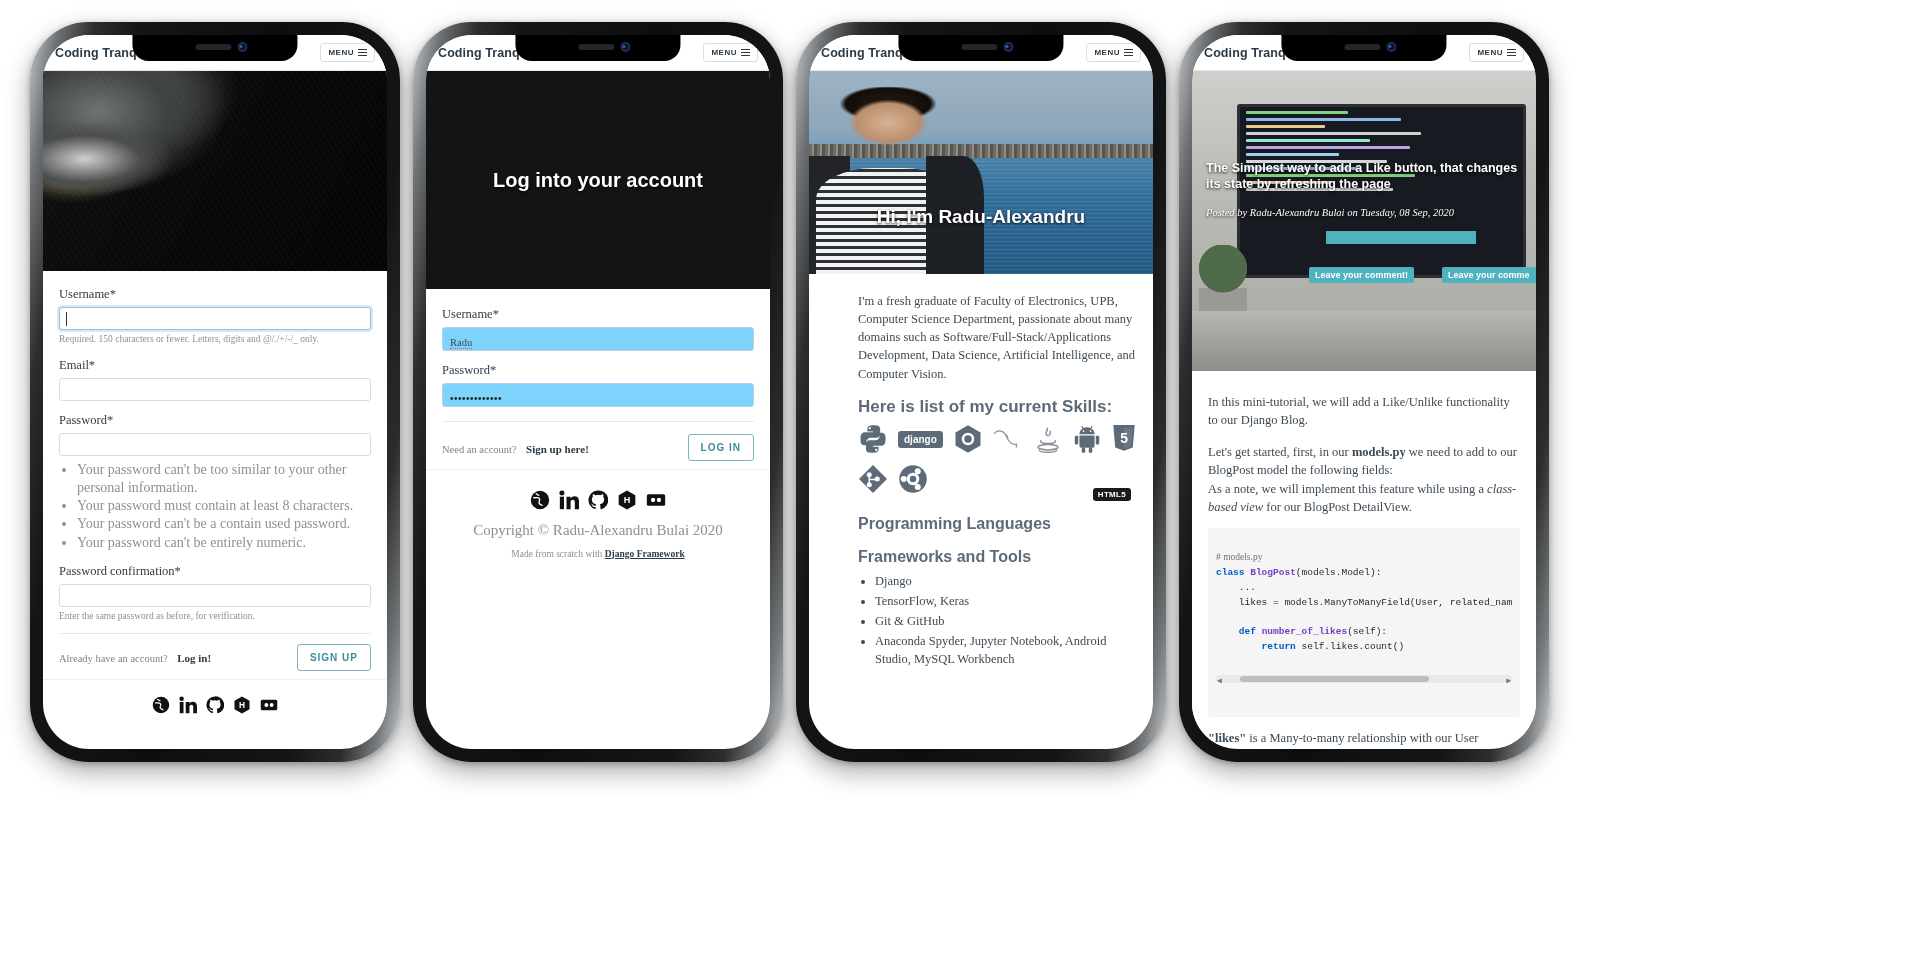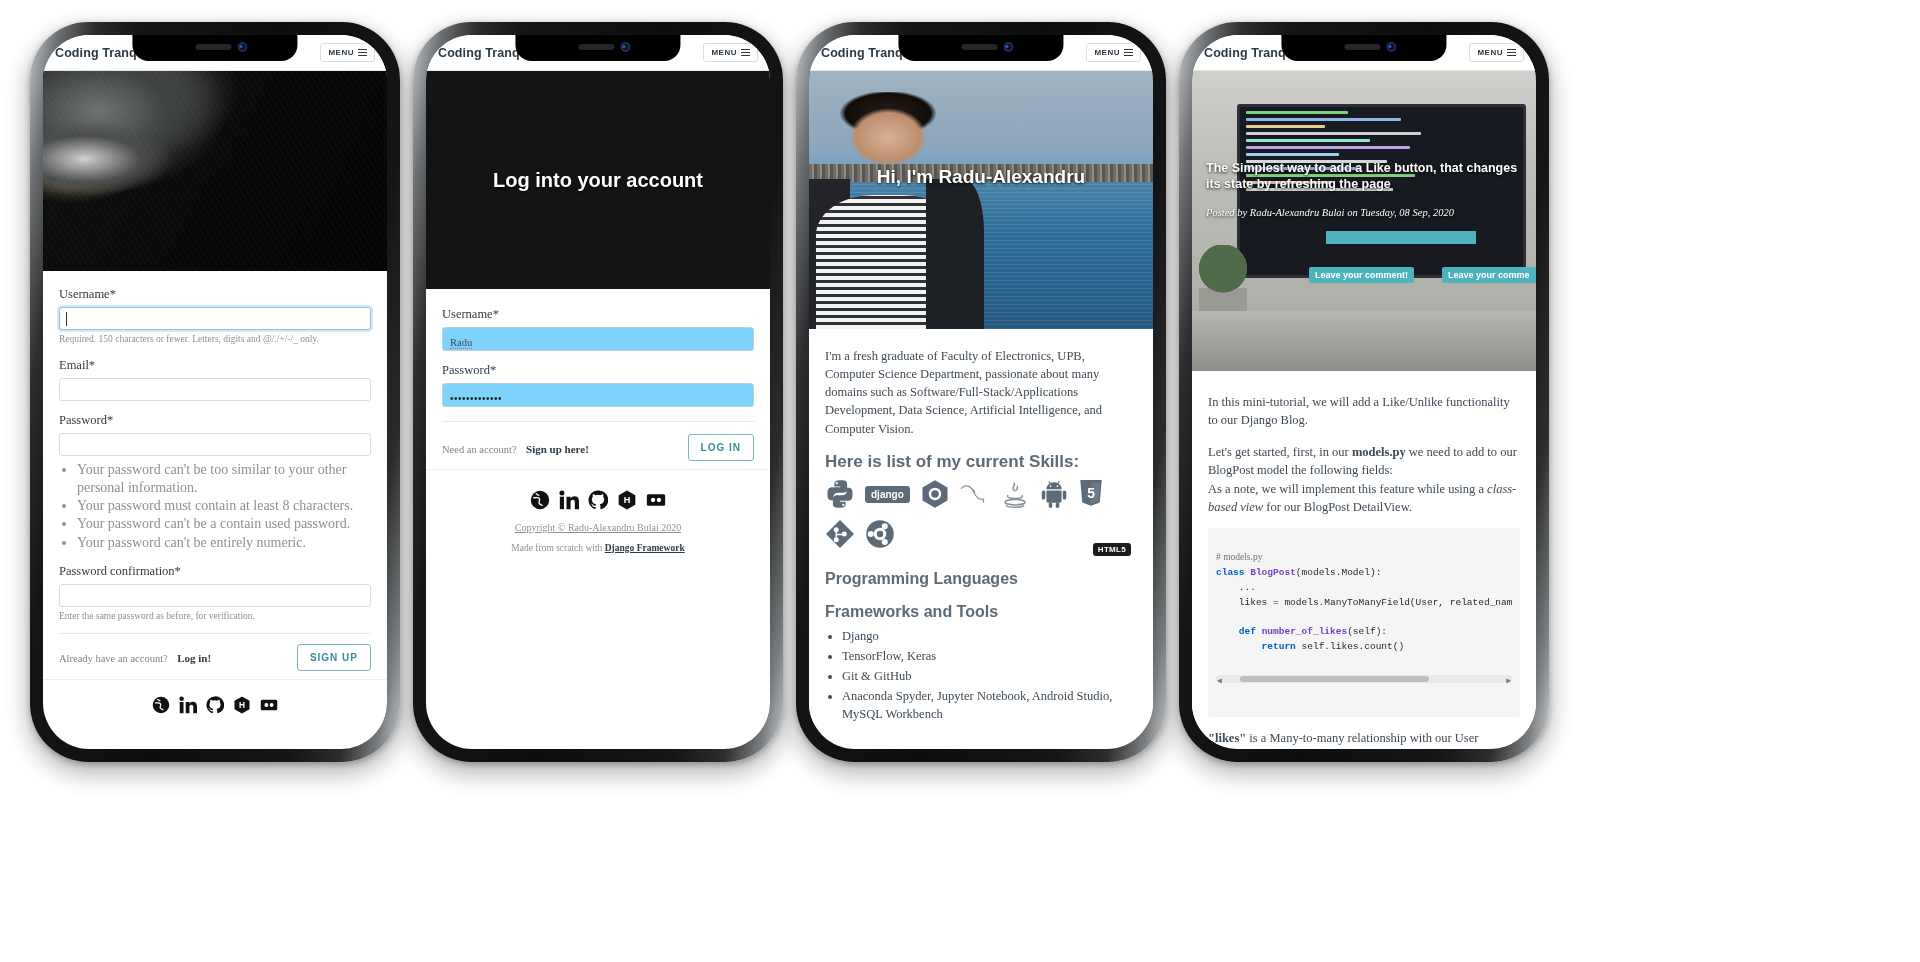--- a/index.html
+++ b/index.html
@@ -426,21 +426,21 @@
               <svg width="20" height="20" viewBox="0 0 24 24" fill="#111">
                   <path d="M12 .6 22 6.3v11.4L12 23.4 2 17.7V6.3z"></path>
                   <text x="12" y="16" font-size="11" fill="#fff" text-anchor="middle" font-family="Liberation Sans, sans-serif" font-weight="700">H</text>
                 </svg>
               <svg width="20" height="20" viewBox="0 0 24 24" fill="#111">
                   <rect x="1" y="5" width="22" height="14" rx="2"></rect>
                   <circle cx="8.5" cy="12" r="2.6" fill="#fff"></circle>
                   <circle cx="15.5" cy="12" r="2.6" fill="#fff"></circle>
                 </svg>
             </div>
-            <div class="copy" style="font-size:10px;text-decoration:underline;">Copyright © Radu-Alexandru Bulai 2020</div>
+            <div class="copy" style="font-size:15px;">Copyright © Radu-Alexandru Bulai 2020</div>
             <div class="made" style="font-size:9.5px;">
               <span>Made from scratch with</span>
               <a href="#">Django Framework</a>
             </div>
           </div>
 
         </div>
       </div>
     </div>
   </div>
@@ -460,35 +460,35 @@
             <div class="menu-btn">
               <span>MENU</span>
               <span class="burger">
                   <i></i>
                   <i></i>
                   <i></i>
                 </span>
             </div>
           </div>
 
-          <div class="hero" style="height:258px;justify-content:center;">
+          <div class="hero" style="height:203px;">
             <div class="portrait">
               <div class="rocks"></div>
               <div class="sea"></div>
               <div class="jacket-l"></div>
               <div class="shirt"></div>
               <div class="jacket-r"></div>
               <div class="man"></div>
             </div>
             <div class="hero-txt" style="padding-bottom:46px;">
               <h1 style="font-size:19px;">Hi, I'm Radu-Alexandru</h1>
             </div>
           </div>
 
-          <div class="page" style="padding:18px 16px 0;">
+          <div class="page" style="padding:18px 16px 0;margin-left:33px;">
             <p class="body-serif" style="font-size:12.5px;margin:0;">I'm a fresh graduate of Faculty of Electronics, UPB, Computer Science Department, passionate about many domains such as Software/Full-Stack/Applications Development, Data Science, Artificial Intelligence, and Computer Vision.</p>
 
             <h2 class="h-sans" style="font-size:17px;margin:14px 0 6px;">Here is list of my current Skills:</h2>
 
             <div class="skill-icons">
               <svg width="30" height="30" viewBox="0 0 24 24" fill="#5d6b78">
                   <path d="M11.9 1c-2.6 0-4.4.8-4.4 2.8v2.1h4.6v.7H5.6C3.5 6.6 2 8 2 10.6v2.8c0 2.3 1.2 3.6 3.1 3.6h1.6v-2.5c0-2.1 1.7-3.5 3.7-3.5h4.2c1.8 0 3.1-1.3 3.1-3.1V3.8C17.7 1.9 16 1 13.8 1zm-2.5 1.4a.9.9 0 1 1 0 1.8.9.9 0 0 1 0-1.8z"></path>
                   <path d="M12.1 23c2.6 0 4.4-.8 4.4-2.8v-2.1h-4.6v-.7h6.5c2.1 0 3.6-1.4 3.6-4v-2.8c0-2.3-1.2-3.6-3.1-3.6h-1.6v2.5c0 2.1-1.7 3.5-3.7 3.5H9.4c-1.8 0-3.1 1.3-3.1 3.1v4.1c0 1.9 1.7 2.8 3.9 2.8zm2.5-1.4a.9.9 0 1 1 0-1.8.9.9 0 0 1 0 1.8z"></path>
                 </svg>
               <span style="background:#5d6b78;color:#fff;font-size:10px;font-weight:700;padding:3px 6px;border-radius:3px;">django</span>

